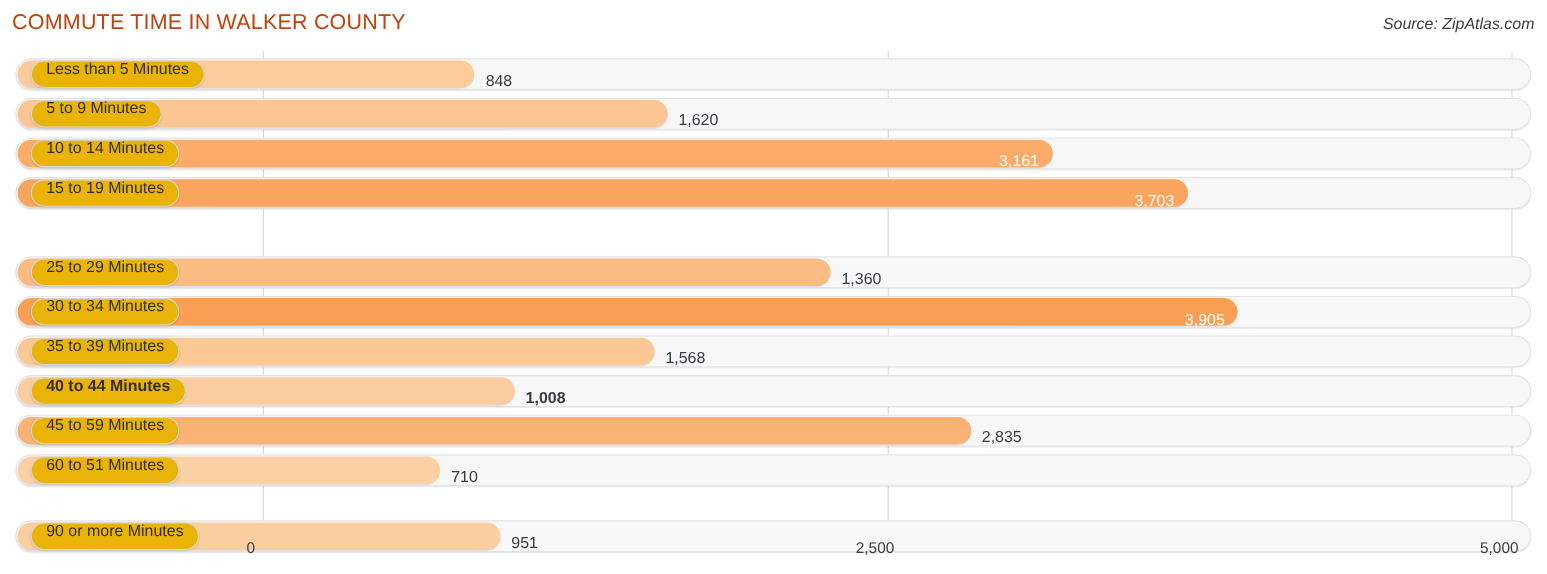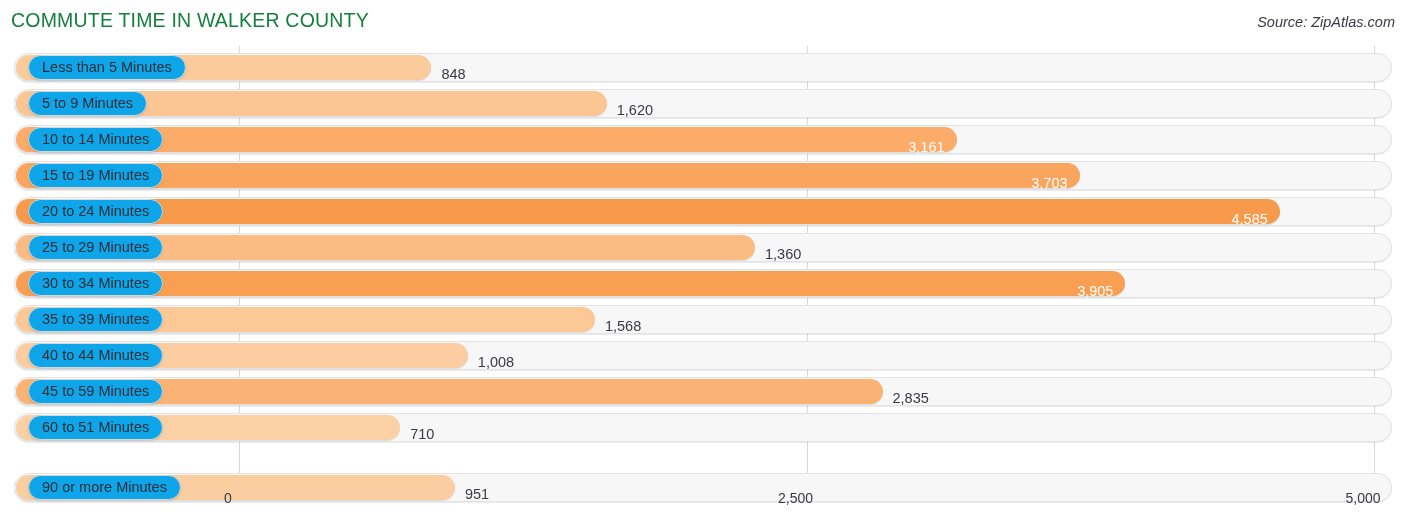--- a/index.html
+++ b/index.html
@@ -26,21 +26,21 @@
     top: 0;
     left: 0;
     width: 1406px;
     height: 44px;
   }
   .chart-title {
     position: absolute;
     left: 11px;
     top: 9px;
     font-size: 19.5px;
-    color: #15803d;
+    color: #c2410c;
     letter-spacing: 0.2px;
     white-space: nowrap;
     font-weight: 400;
   }
   .chart-source {
     position: absolute;
     right: 11px;
     top: 14px;
     font-size: 14.5px;
     font-style: italic;
@@ -104,23 +104,22 @@
     border-radius: 12.5px;
     box-shadow: 0 1px 1px rgba(0,0,0,0.10);
   }
   
   .label-pill {
     position: absolute;
     left: 14px;
     top: 2px;
     height: 25px;
     display: flex;
-    align-items: center;
     padding: 0 13px;
-    background: #0ea5e9;
+    background: #eab308;
     border: 1px solid #d7d7d7;
     border-radius: 13px;
     box-sizing: border-box;
     box-shadow: 0 1px 2px rgba(0,0,0,0.13);
     white-space: nowrap;
   }
   .label-text {
     font-size: 14.5px;
     color: #2f2f38;
     line-height: 1;
@@ -207,28 +206,20 @@
           <div class="value-in" style="left: 878.547px; width: 52px; justify-content: flex-end;">3,161</div>
         </div>
         <div class="row" style="top: 117px;">
           <div class="track"></div>
           <div class="bar" style="width: 1063.58px; background: rgb(250, 165, 93);"></div>
           <div class="label-pill">
             <span class="label-text">15 to 19 Minutes</span>
           </div>
           <div class="value-in" style="left: 1001.58px; width: 52px; justify-content: flex-end;">3,703</div>
         </div>
-        <div class="row" style="top: 153px;">
-          <div class="track"></div>
-          <div class="bar" style="width: 1263.8px; background: rgb(247, 154, 76);"></div>
-          <div class="label-pill">
-            <span class="label-text">20 to 24 Minutes</span>
-          </div>
-          <div class="value-in" style="left: 1201.8px; width: 52px; justify-content: flex-end;">4,585</div>
-        </div>
         <div class="row" style="top: 189px;">
           <div class="track"></div>
           <div class="bar" style="width: 738.971px; background: rgb(251, 188, 132);"></div>
           <div class="label-pill">
             <span class="label-text">25 to 29 Minutes</span>
           </div>
           <div class="value-out" style="left: 750.971px;">1,360</div>
         </div>
         <div class="row" style="top: 225px;">
           <div class="track"></div>
@@ -239,21 +230,21 @@
           <div class="value-in" style="left: 1047.43px; width: 52px; justify-content: flex-end;">3,905</div>
         </div>
         <div class="row" style="top: 261px;">
           <div class="track"></div>
           <div class="bar" style="width: 578.936px; background: rgb(251, 200, 150);"></div>
           <div class="label-pill">
             <span class="label-text">35 to 39 Minutes</span>
           </div>
           <div class="value-out" style="left: 590.936px;">1,568</div>
         </div>
-        <div class="row" style="top: 297px;">
+        <div class="row" style="top: 297px; font-weight: bold;">
           <div class="track"></div>
           <div class="bar" style="width: 451.816px; background: rgb(251, 205, 160);"></div>
           <div class="label-pill">
             <span class="label-text">40 to 44 Minutes</span>
           </div>
           <div class="value-out" style="left: 463.816px;">1,008</div>
         </div>
         <div class="row" style="top: 333px;">
           <div class="track"></div>
           <div class="bar" style="width: 866.545px; background: rgb(250, 178, 117);"></div>

